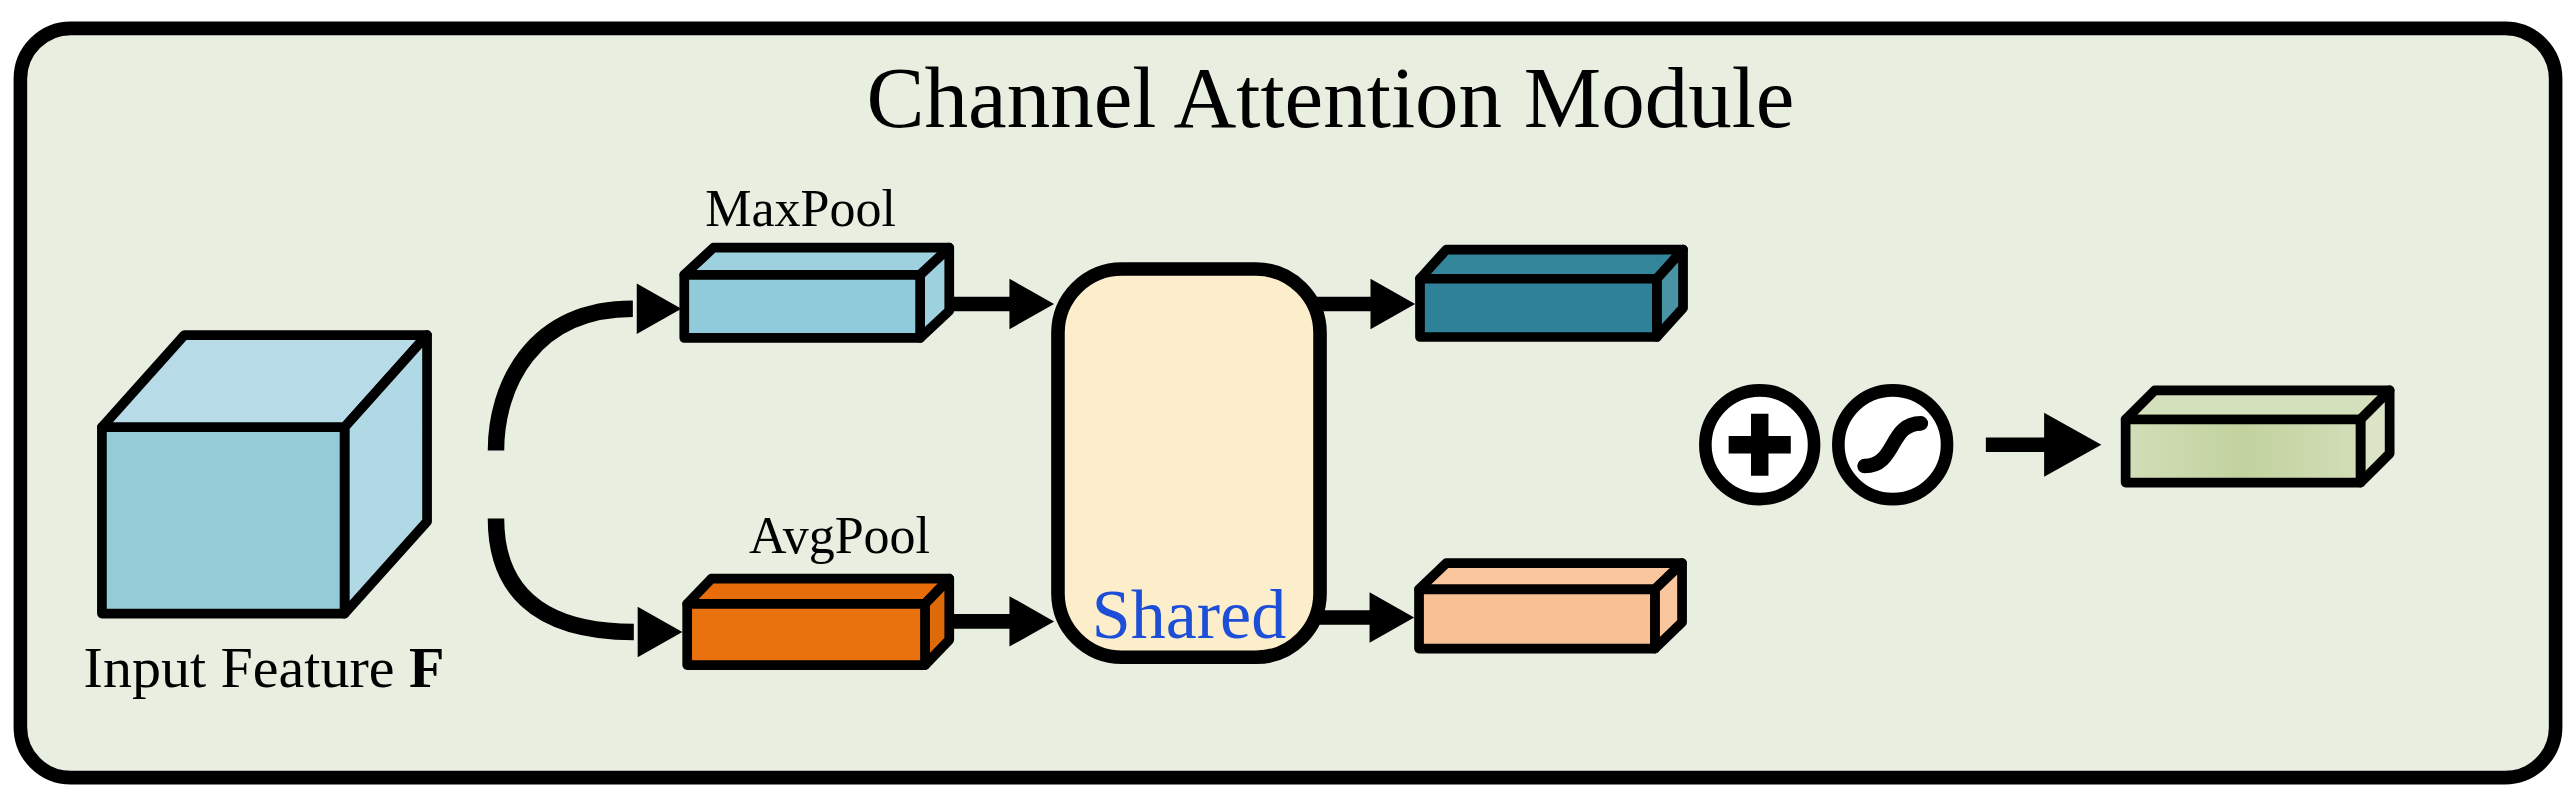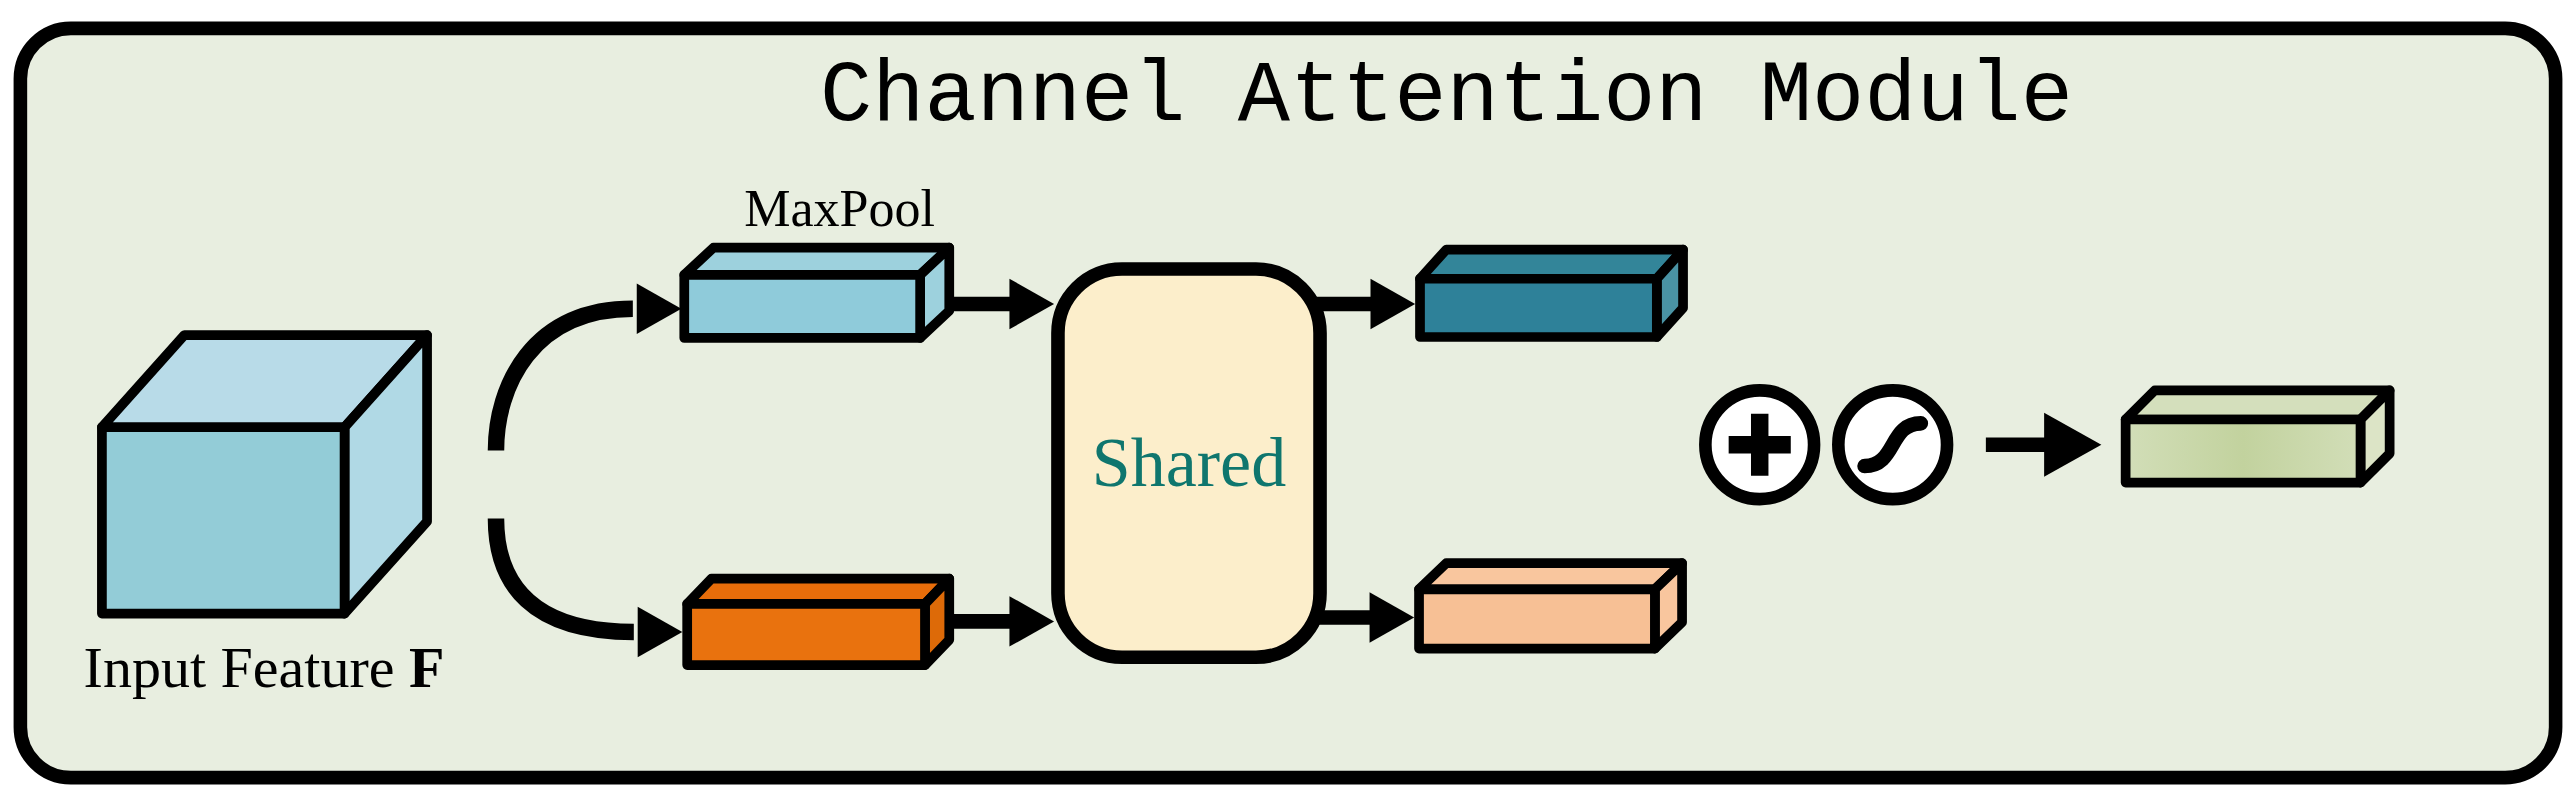--- a/index.html
+++ b/index.html
@@ -22,45 +22,44 @@
     top: 0;
   }
   .lbl {
     position: absolute;
     color: #000;
     text-align: center;
     line-height: 1;
     white-space: nowrap;
   }
   .title {
-    left: 820px; top: 54px; width: 971px;
+    left: 845px; top: 54px; width: 971px;
     font-size: 87px;
-    font-family: Liberation Mono, monospace;
   }
   .maxpool-lbl {
-    left: 694px; top: 183px; width: 291px;
+    left: 655px; top: 183px; width: 291px;
     font-size: 52px;
   }
   .avgpool-lbl {
     left: 694px; top: 510px; width: 291px;
     font-size: 52px;
   }
   .input-lbl {
     left: 70px; top: 639px; width: 388px;
     font-size: 58px;
     font-family: Liberation Serif, serif;
   }
   .input-lbl .sym { font-weight: bold; }
   .mlp-lbl {
     position: absolute;
     left: 1058px; top: 269px; width: 262px; height: 388px;
     display: flex; flex-direction: column;
-    align-items: center; justify-content: center;
+    align-items: center; justify-content: flex-end;
     font-size: 70px; line-height: 1.22;
-    color: #0f766e; text-align: center; gap: 32px;
+    color: #1d4ed8; text-align: center; gap: 32px;
   }
   .attn-lbl {
     left: 2032px; top: 490px; width: 485px;
     font-size: 60px;
   }
   .attn-sym {
     left: 2032px; top: 545px; width: 485px;
     font-size: 76px;
     font-style: italic;
   }
@@ -172,20 +171,21 @@
       <polygon points="2190,432 2220,402 2462,402 2432,432" fill="#d4dfbc"></polygon>
       <polygon points="2432,432 2462,402 2462,467 2432,497" fill="#dce4c6"></polygon>
       <polygon points="2190,432 2432,432 2432,497 2190,497" fill="url(#attnGrad)"></polygon>
     </g>
   </svg>
 
   <div class="lbl title">Channel Attention Module</div>
 
   <div class="lbl maxpool-lbl">MaxPool</div>
 
+  <div class="lbl avgpool-lbl">AvgPool</div>
 
   <div class="lbl input-lbl">
     <span>Input Feature</span>
     <span class="sym">F</span>
   </div>
 
   <div class="mlp-lbl">
     <span>Shared</span>
   </div>
 

